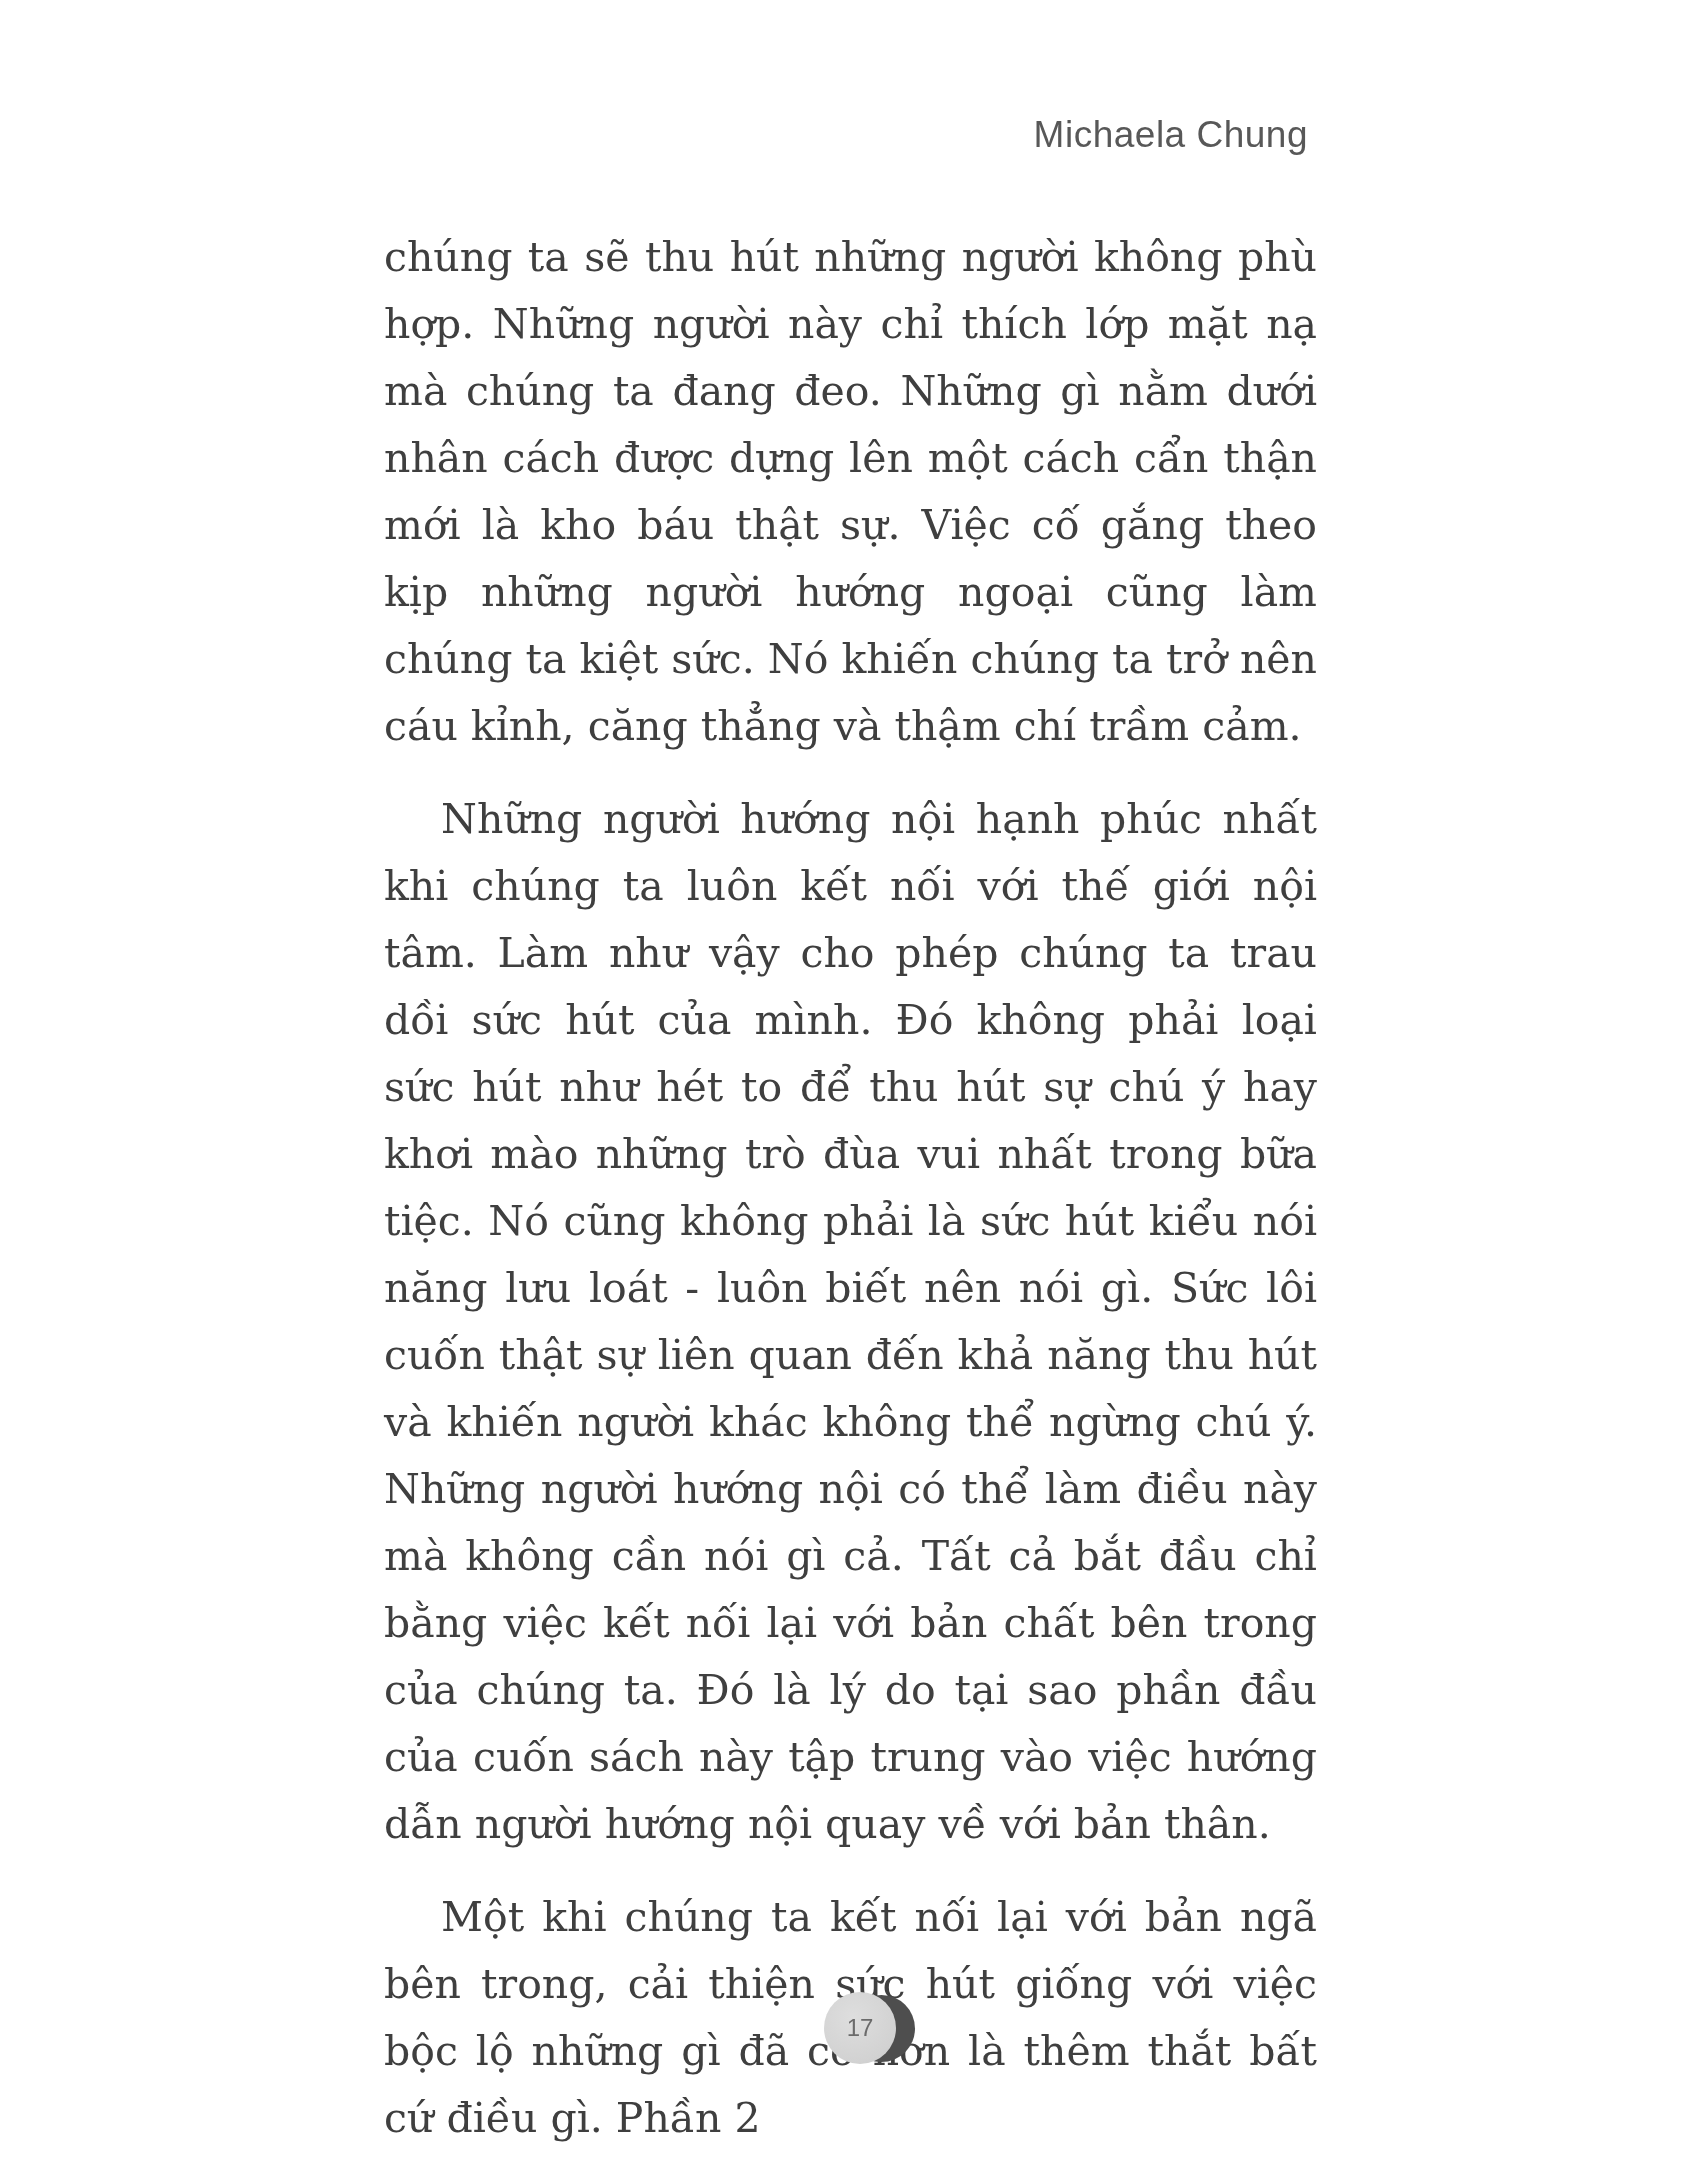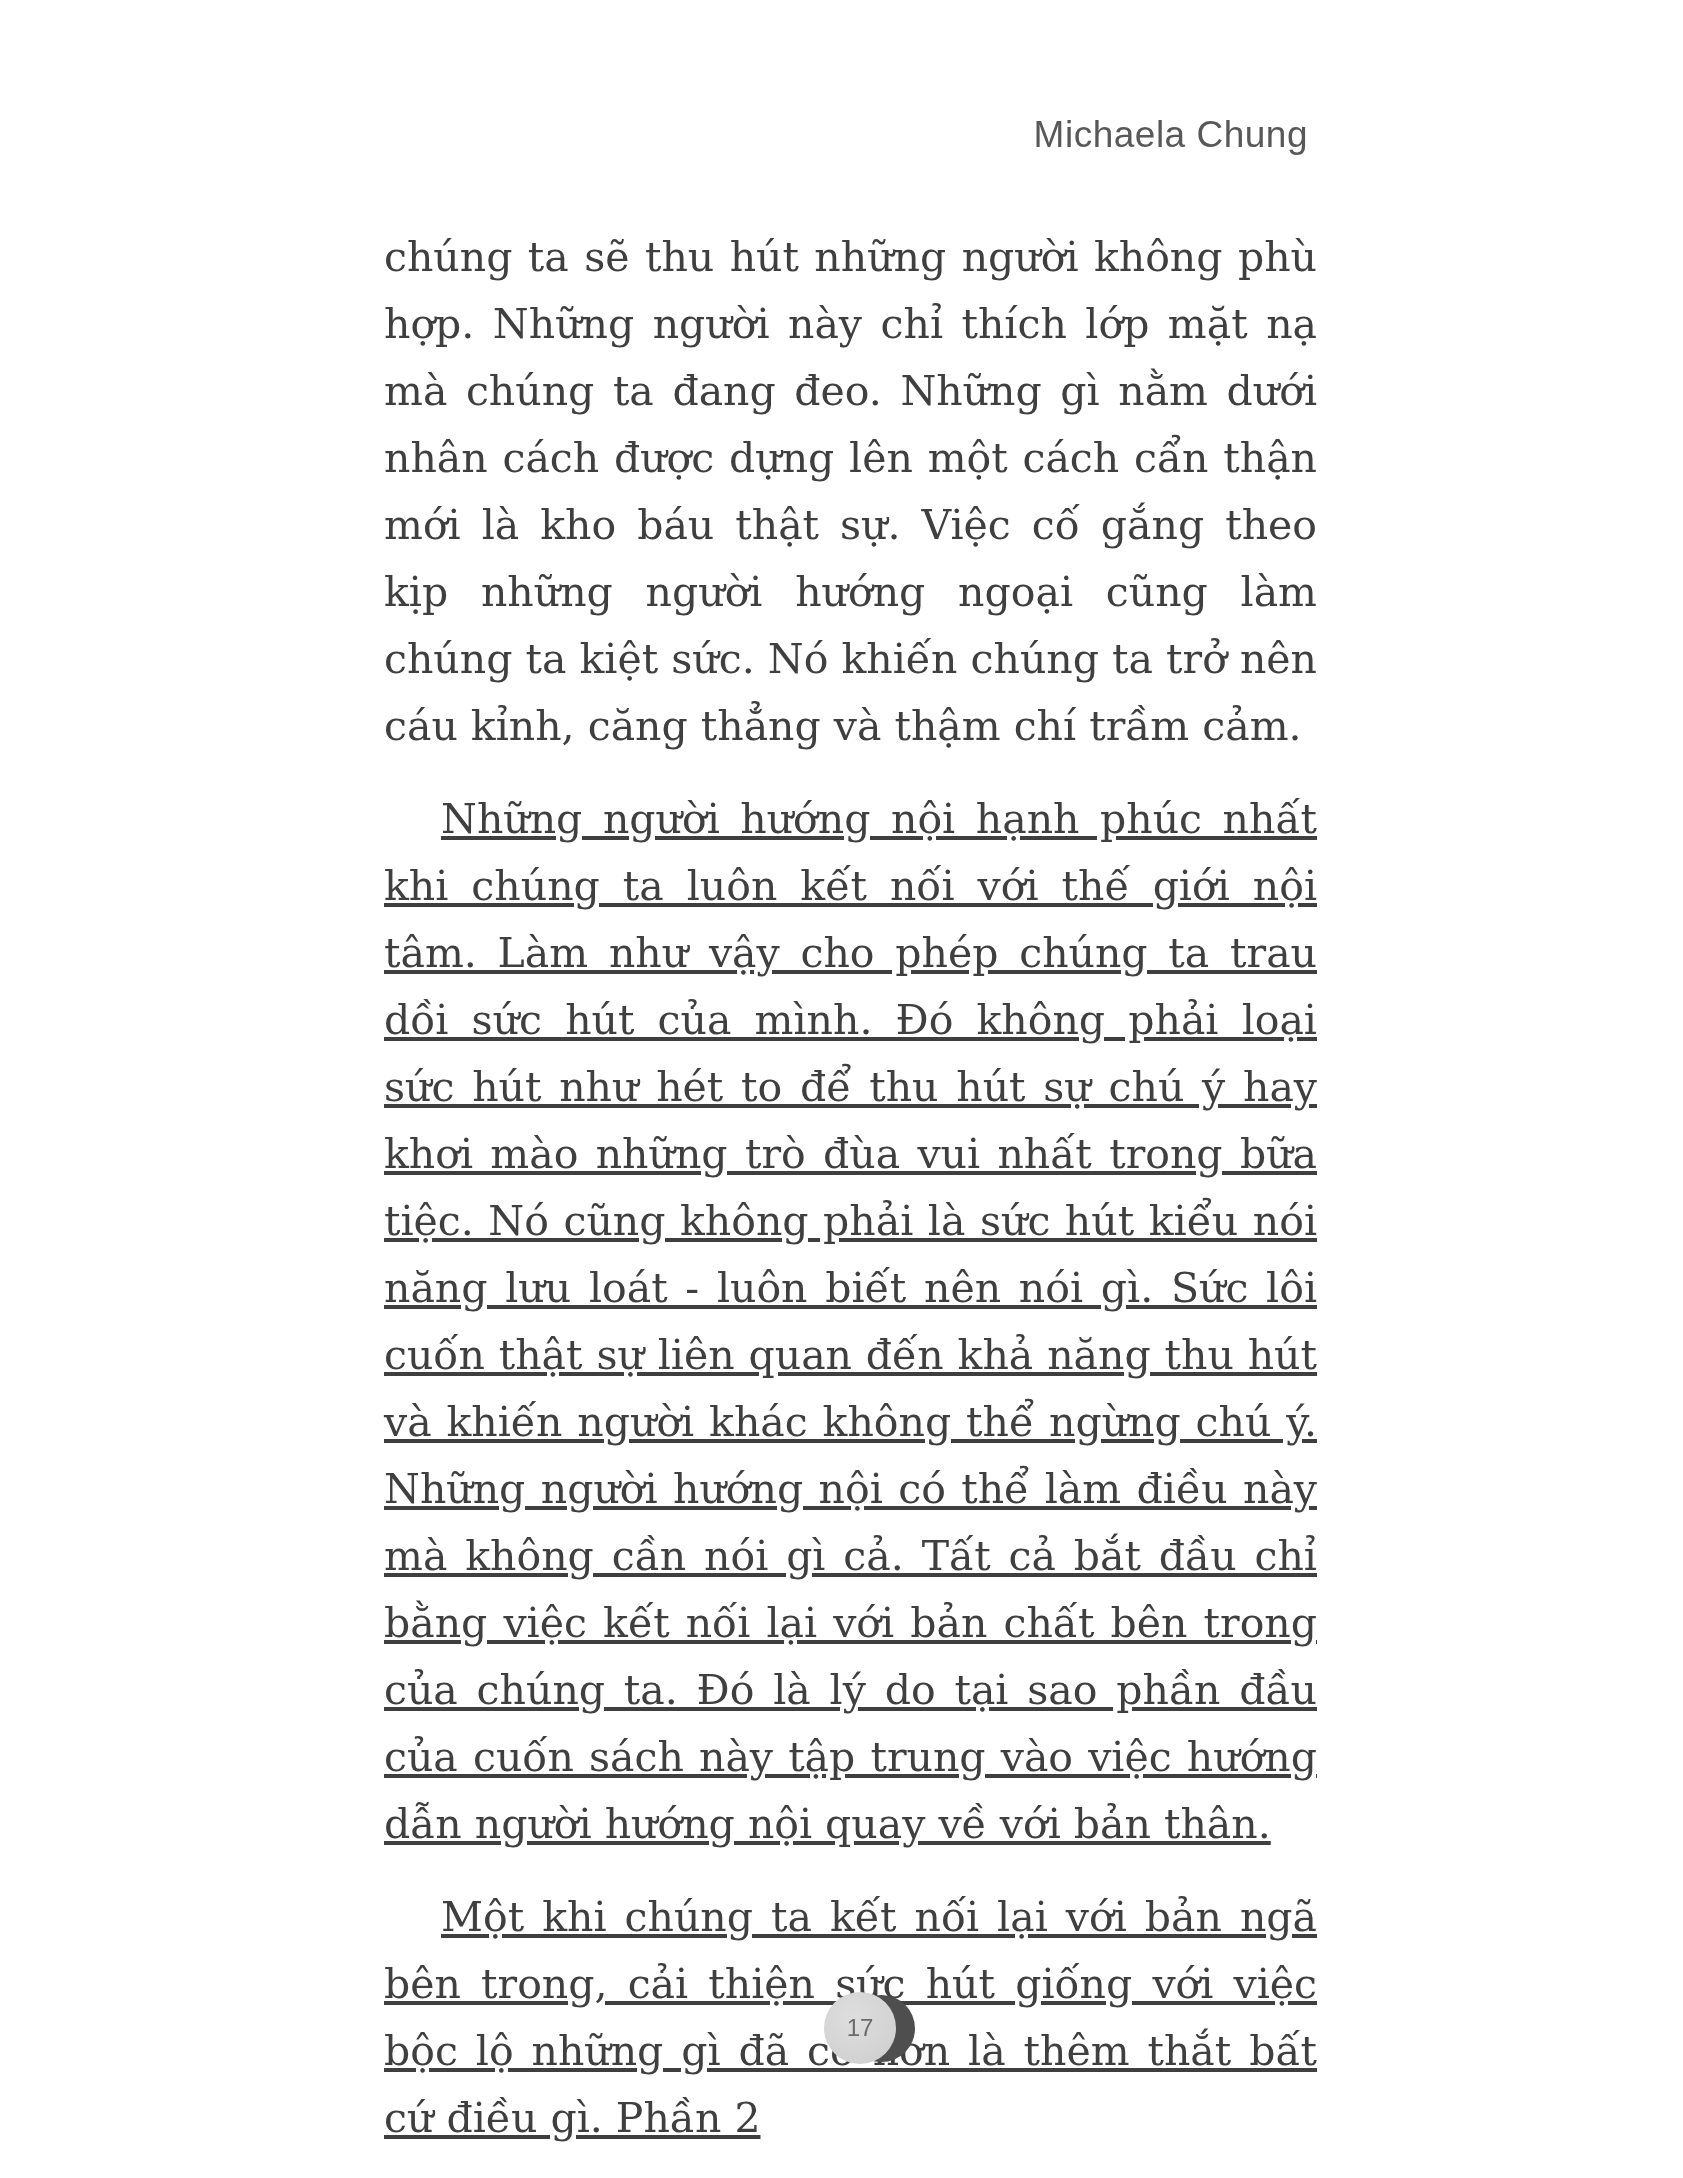--- a/index.html
+++ b/index.html
@@ -32,21 +32,20 @@
     font-size: 41px;
     line-height: 67px;
     text-align: justify;
     color: #3f3f3f;
   }
   .body-text p {
     margin-bottom: 26px;
   }
   .body-text p.indent {
     text-indent: 57px;
-    text-decoration: underline;
   }
   .page-badge {
     position: absolute;
     left: 820px;
     top: 1988px;
     width: 99px;
     height: 73px;
   }
   .badge-crescent {
     position: absolute;

